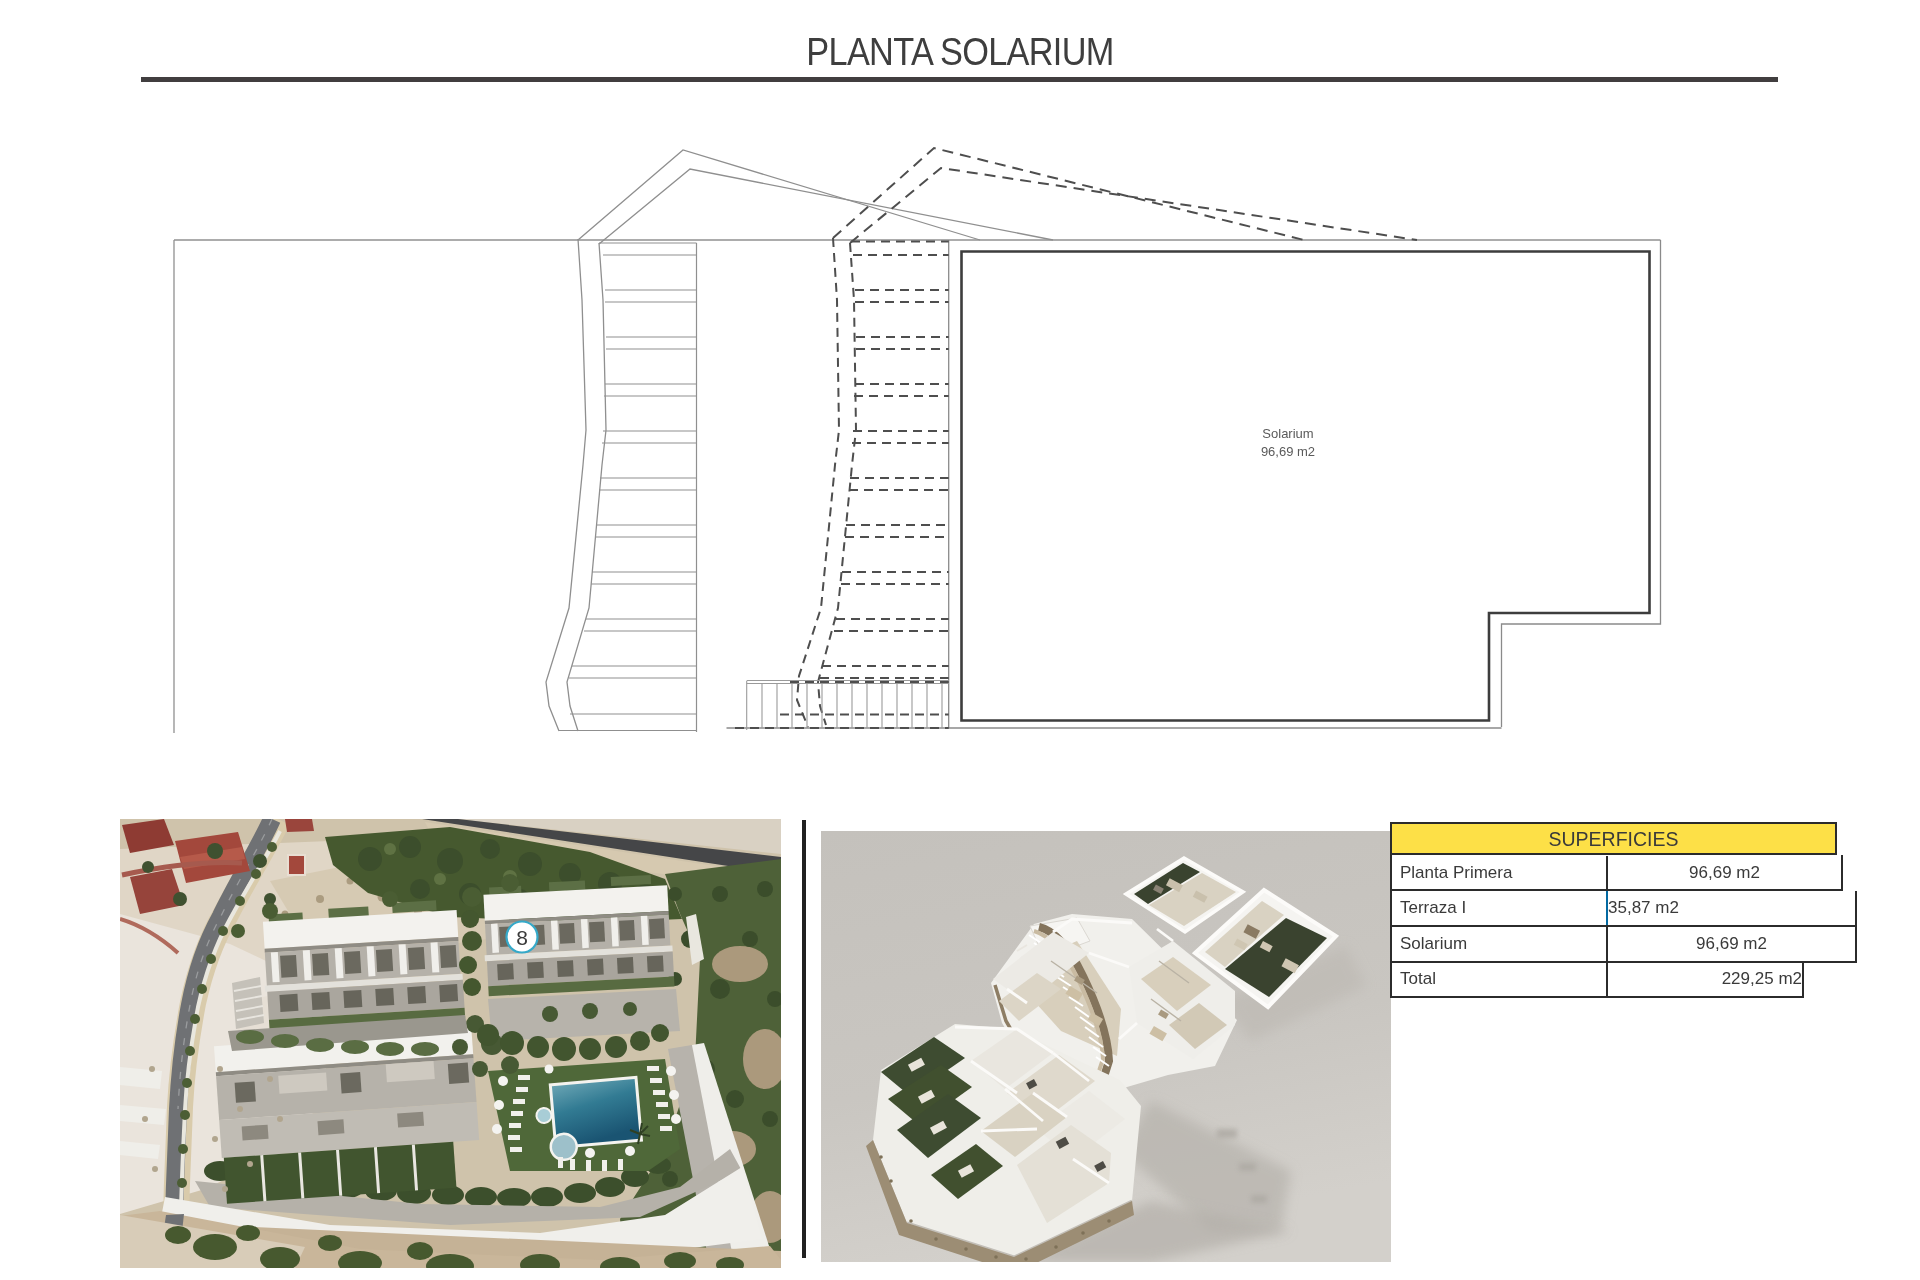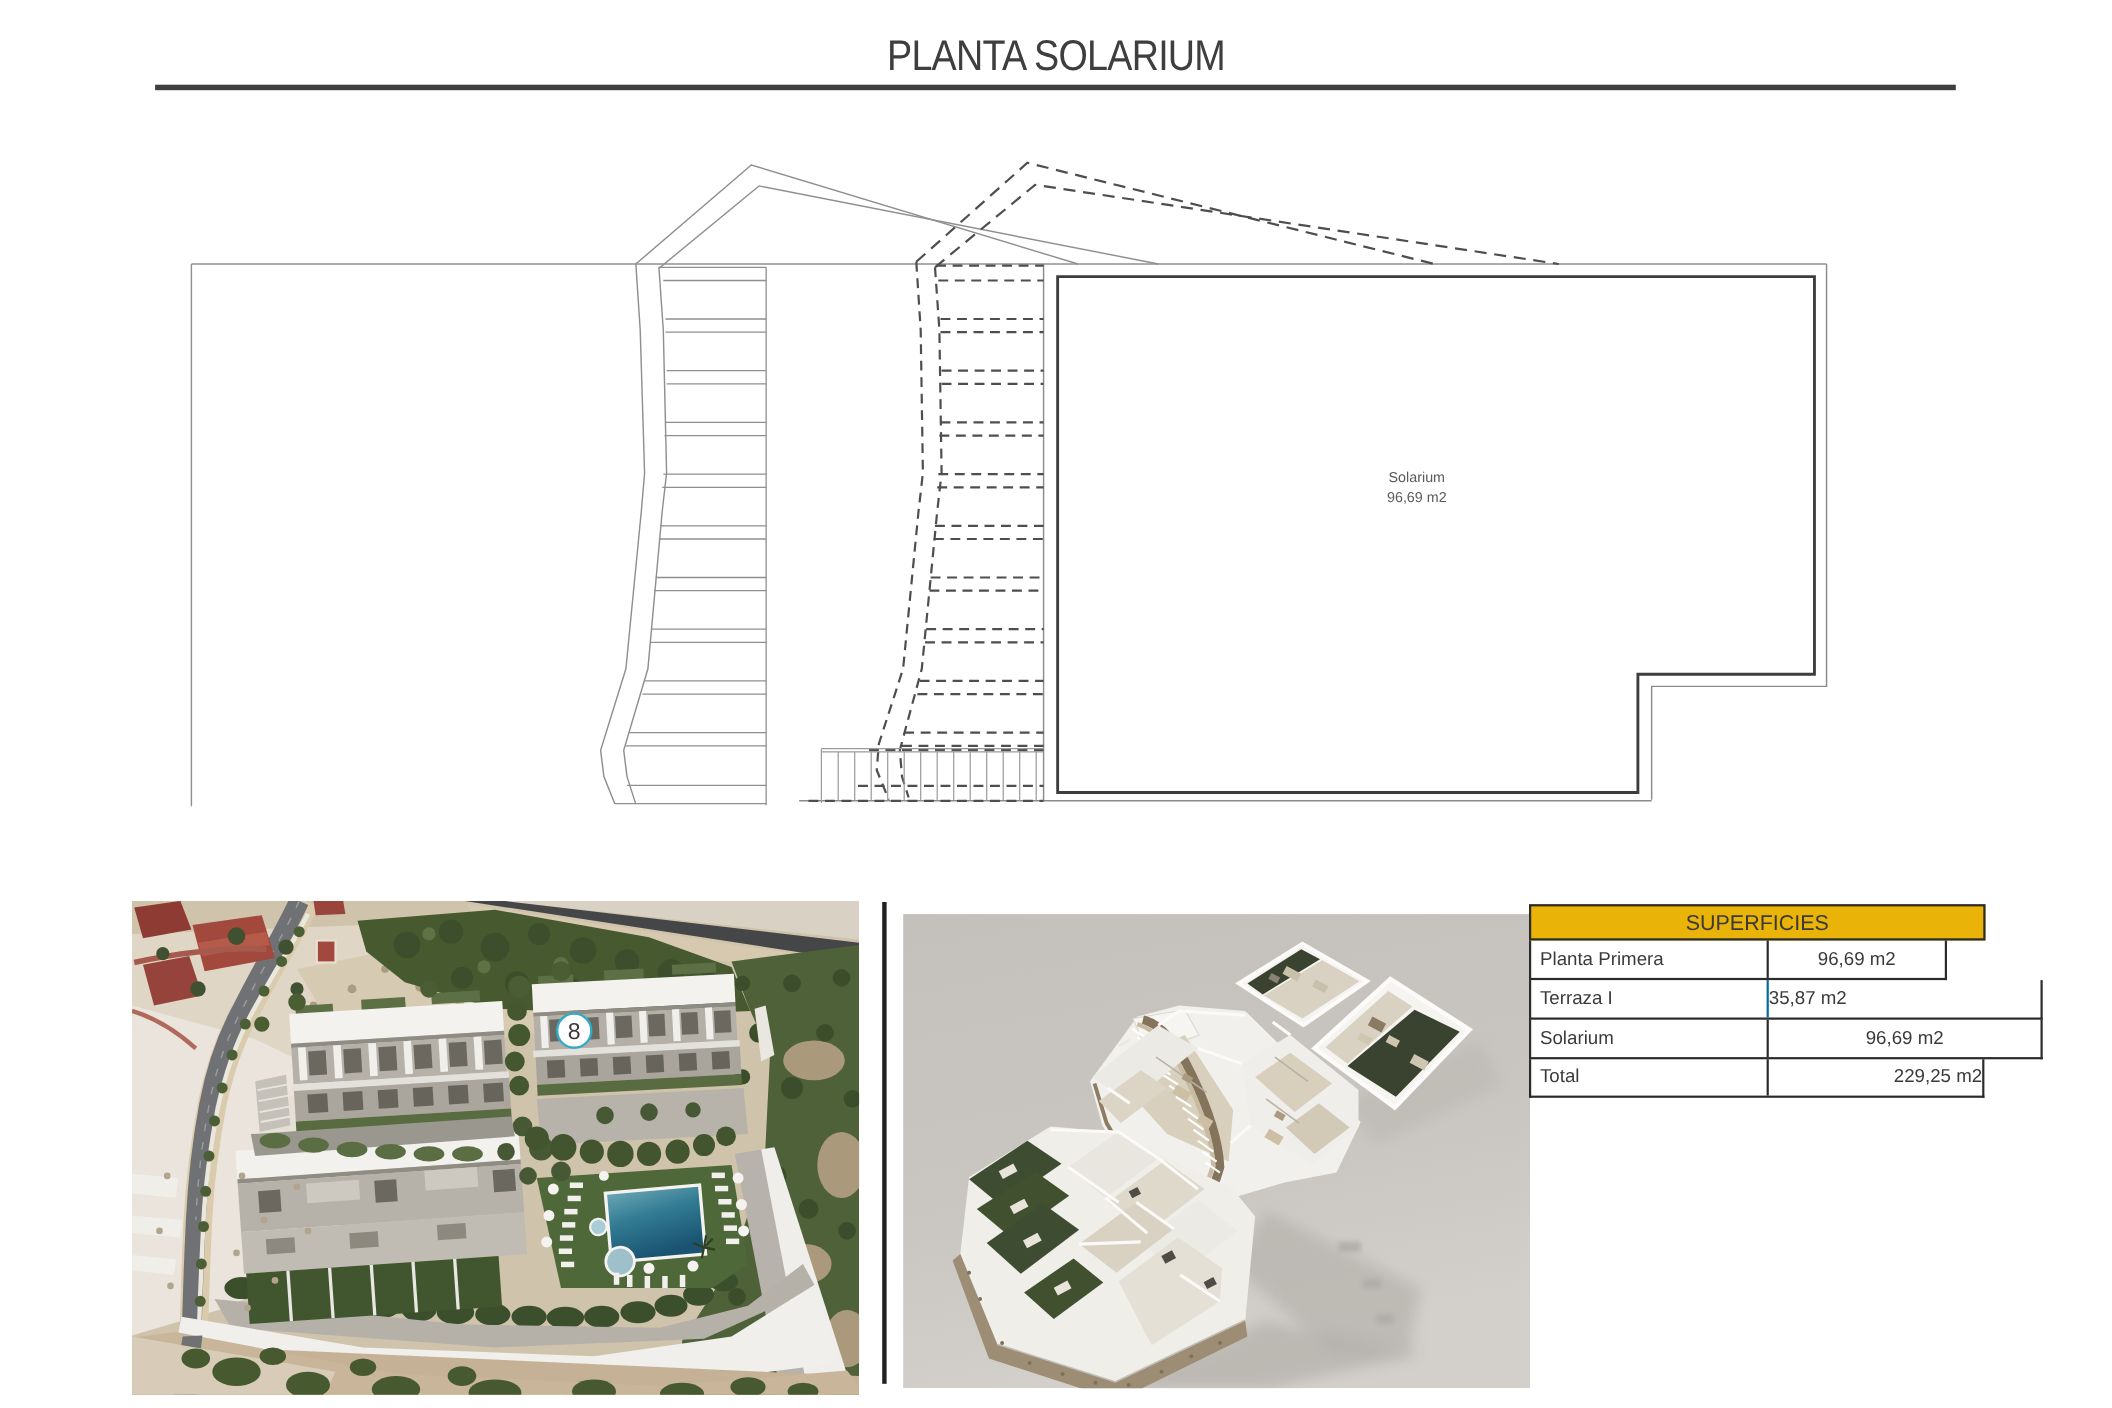--- a/index.html
+++ b/index.html
@@ -723,23 +723,23 @@
 <g fill="#4e4c45">
         <rect x="236" y="308" width="11" height="8" transform="rotate(-28 241 312)"></rect>
         <rect x="274" y="332" width="10" height="7" transform="rotate(-28 279 335)"></rect>
         <rect x="206" y="250" width="9" height="7" transform="rotate(-28 210 253)"></rect>
       </g>
 </g>
 </svg>
 
 <div class="abs" style="left:1390px;top:822px;width:467px;color:#3a3a3a;">
 
-<div style="box-sizing:border-box;width:415px;height:33px;border:2px solid #2b2b2b;background:#eab308;text-align:center;font-size:19.5px;line-height:30px;">SUPERFICIES</div>
-
-<div style="box-sizing:border-box;width:380px;height:36px;border:2px solid #2b2b2b;border-top:none;display:flex;">
+<div style="box-sizing:border-box;width:447px;height:33px;border:2px solid #2b2b2b;background:#fde047;text-align:center;font-size:19.5px;line-height:30px;">SUPERFICIES</div>
+
+<div style="box-sizing:border-box;width:453px;height:36px;border:2px solid #2b2b2b;border-top:none;display:flex;align-items:center;">
   <div style="box-sizing:border-box;width:216px;border-right:2px solid #2b2b2b;font-size:17px;line-height:33px;padding-left:8px;">Planta Primera</div>
   <div style="flex:1;text-align:center;font-size:17px;line-height:33px;">96,69 m2</div>
 </div>
 
 <div style="box-sizing:border-box;width:467px;height:36px;border:2px solid #2b2b2b;border-top:none;display:flex;">
   <div style="box-sizing:border-box;width:216px;border-right:2px solid #0369a1;font-size:17px;line-height:33px;padding-left:8px;">Terraza I</div>
   <div style="flex:1;text-align:left;font-size:17px;line-height:33px;">35,87 m2</div>
 </div>
 
 <div style="box-sizing:border-box;width:467px;height:36px;border:2px solid #2b2b2b;border-top:none;display:flex;">

